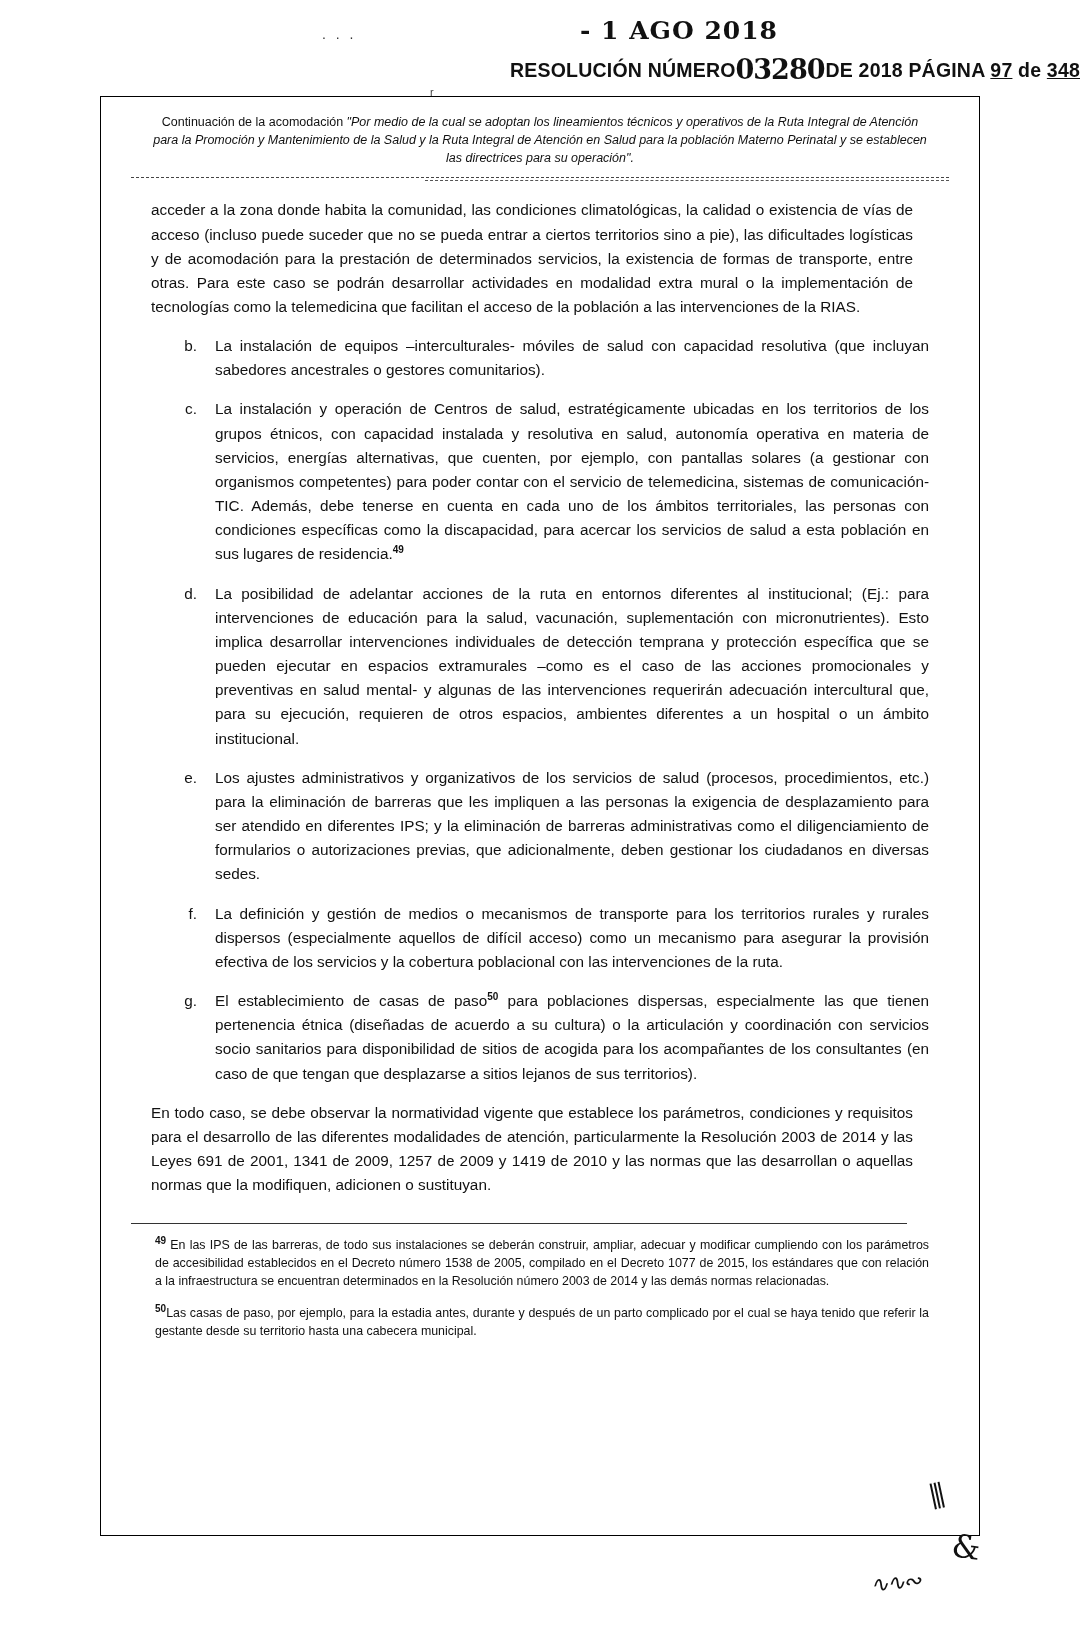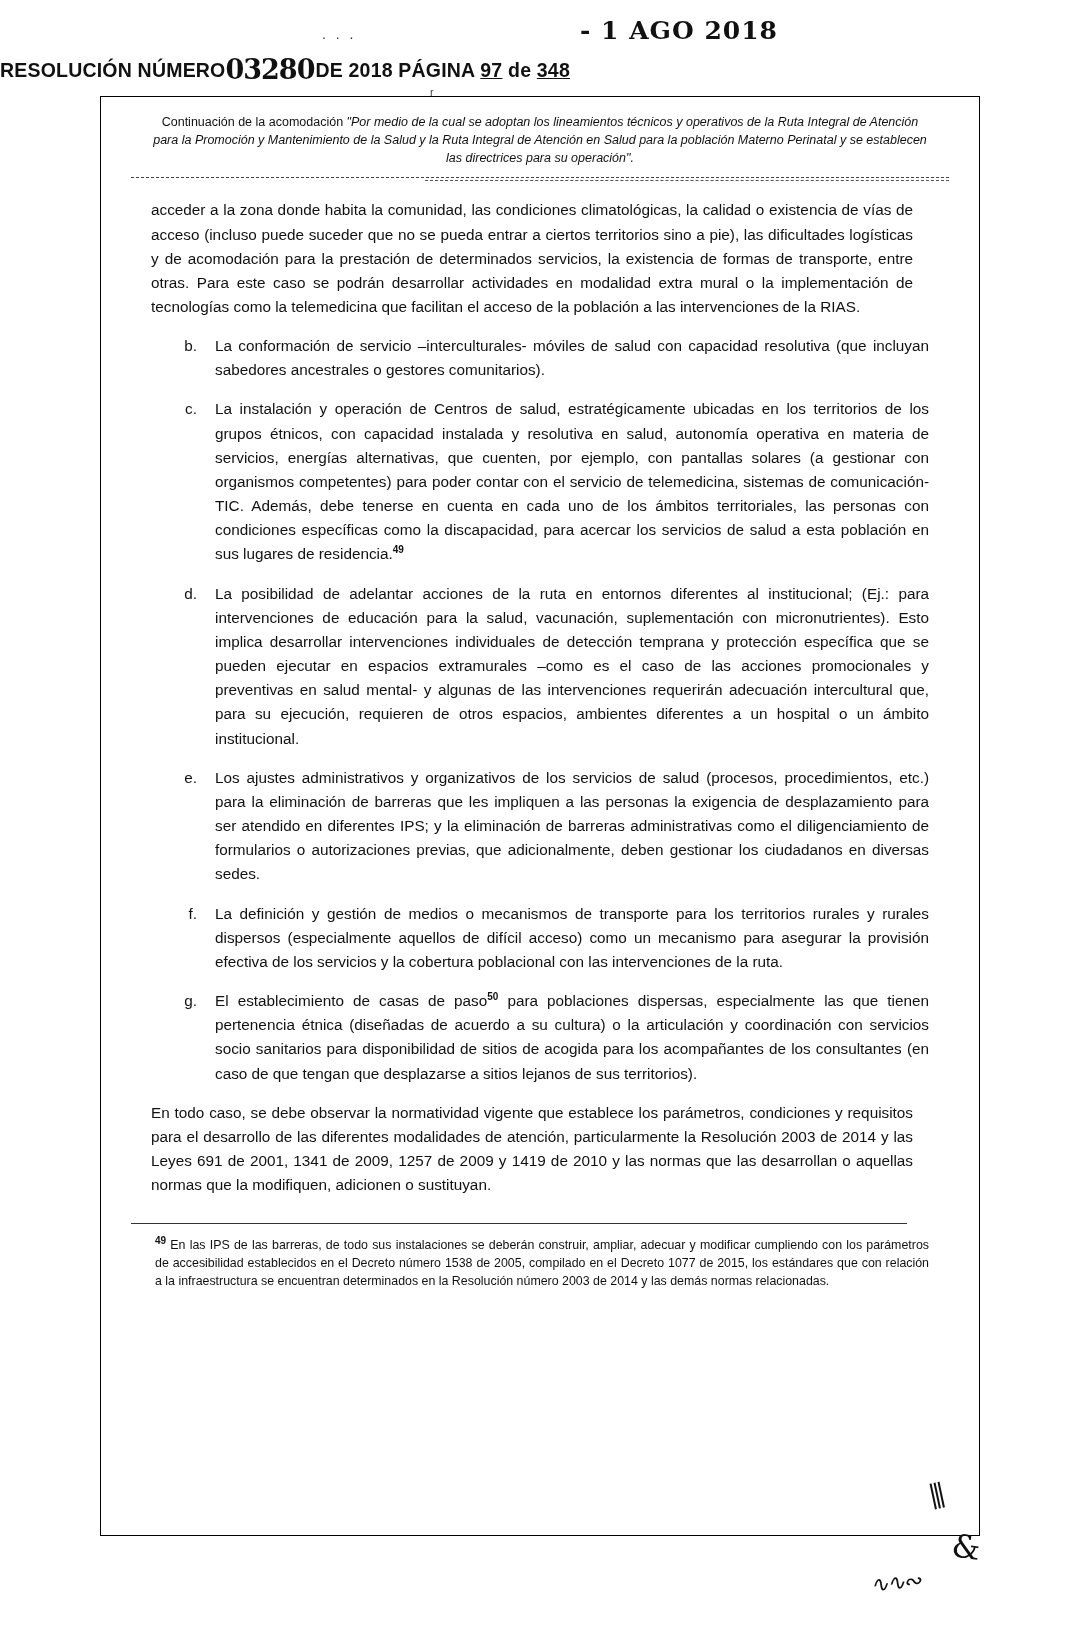--- a/index.html
+++ b/index.html
@@ -44,21 +44,21 @@
     top: 26px;
     font-size: 14px;
     letter-spacing: 3px;
     color: #333;
   }
   .res-line {
     position: absolute;
     left: 0;
     right: 0;
     top: 52px;
-    text-align: left;
+    text-align: right;
     font-size: 19.5px;
     font-weight: bold;
     letter-spacing: 0.2px;
   }
   .res-line .numstamp {
     font-family: "DejaVu Serif", serif;
     font-size: 27px;
     letter-spacing: -1px;
     position: relative;
     top: 2px;
@@ -227,21 +227,21 @@
       </div>
 
       <div class="dashed-sep"></div>
 
       <div class="content">
 
         <p class="para lead">acceder a la zona donde habita la comunidad, las condiciones climatológicas, la calidad o existencia de vías de acceso (incluso puede suceder que no se pueda entrar a ciertos territorios sino a pie), las dificultades logísticas y de acomodación para la prestación de determinados servicios, la existencia de formas de transporte, entre otras. Para este caso se podrán desarrollar actividades en modalidad extra mural o la implementación de tecnologías como la telemedicina que facilitan el acceso de la población a las intervenciones de la RIAS.</p>
 
         <div class="item">
           <div class="marker">b.</div>
-          <div class="body">La conformación de servicio –interculturales- móviles de salud con capacidad resolutiva (que incluyan sabedores ancestrales o gestores comunitarios).</div>
+          <div class="body">La instalación de equipos –interculturales- móviles de salud con capacidad resolutiva (que incluyan sabedores ancestrales o gestores comunitarios).</div>
         </div>
 
         <div class="item">
           <div class="marker">c.</div>
           <div class="body"><span>La instalación y operación de Centros de salud, estratégicamente ubicadas en los territorios de los grupos étnicos, con capacidad instalada y resolutiva en salud, autonomía operativa en materia de servicios, energías alternativas, que cuenten, por ejemplo, con pantallas solares (a gestionar con organismos competentes) para poder contar con el servicio de telemedicina, sistemas de comunicación- TIC. Además, debe tenerse en cuenta en cada uno de los ámbitos territoriales, las personas con condiciones específicas como la discapacidad, para acercar los servicios de salud a esta población en sus lugares de residencia.</span><sup>49</sup></div>
         </div>
 
         <div class="item">
           <div class="marker">d.</div>
           <div class="body">La posibilidad de adelantar acciones de la ruta en entornos diferentes al institucional; (Ej.: para intervenciones de educación para la salud, vacunación, suplementación con micronutrientes). Esto implica desarrollar intervenciones individuales de detección temprana y protección específica que se pueden ejecutar en espacios extramurales –como es el caso de las acciones promocionales y preventivas en salud mental- y algunas de las intervenciones requerirán adecuación intercultural que, para su ejecución, requieren de otros espacios, ambientes diferentes a un hospital o un ámbito institucional.</div>
@@ -263,20 +263,21 @@
         </div>
 
         <p class="para closing">En todo caso, se debe observar la normatividad vigente que establece los parámetros, condiciones y requisitos para el desarrollo de las diferentes modalidades de atención, particularmente la Resolución 2003 de 2014 y las Leyes 691 de 2001, 1341 de 2009, 1257 de 2009 y 1419 de 2010 y las normas que las desarrollan o aquellas normas que la modifiquen, adicionen o sustituyan.</p>
 
       </div>
 
       <div class="fn-rule"></div>
 
       <div class="footnotes">
         <p><sup>49</sup> <span>En las IPS de las barreras, de todo sus instalaciones se deberán construir, ampliar, adecuar y modificar cumpliendo con los parámetros de accesibilidad establecidos en el Decreto número 1538 de 2005, compilado en el Decreto 1077 de 2015, los estándares que con relación a la infraestructura se encuentran determinados en la Resolución número 2003 de 2014 y las demás normas relacionadas.</span></p>
+        <p><sup>50</sup><span>Las casas de paso, por ejemplo, para la estadia antes, durante y después de un parto complicado por el cual se haya tenido que referir la gestante desde su territorio hasta una cabecera municipal.</span></p>
       </div>
 
     </div>
   </div>
 
   <div class="sig1">⦀</div>
   <div class="sig2">&amp;</div>
   <div class="sig3">∿∿∾</div>
 
 </div>

